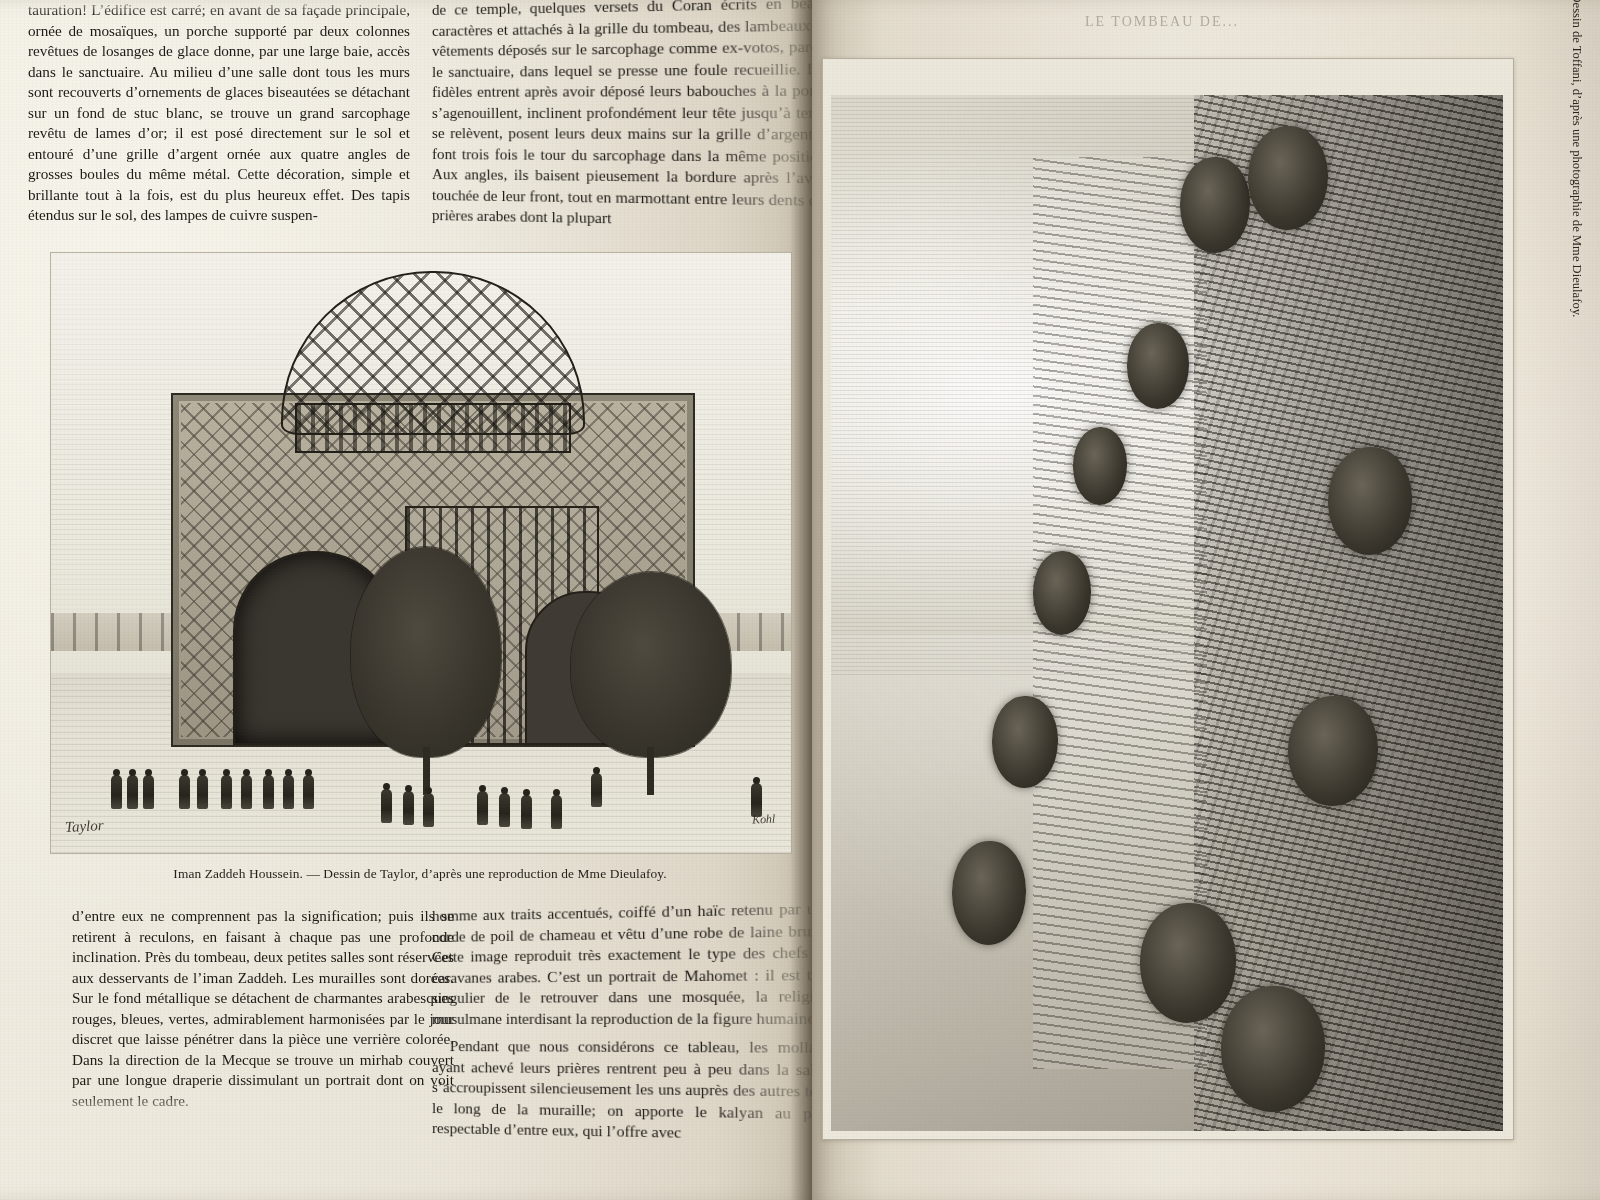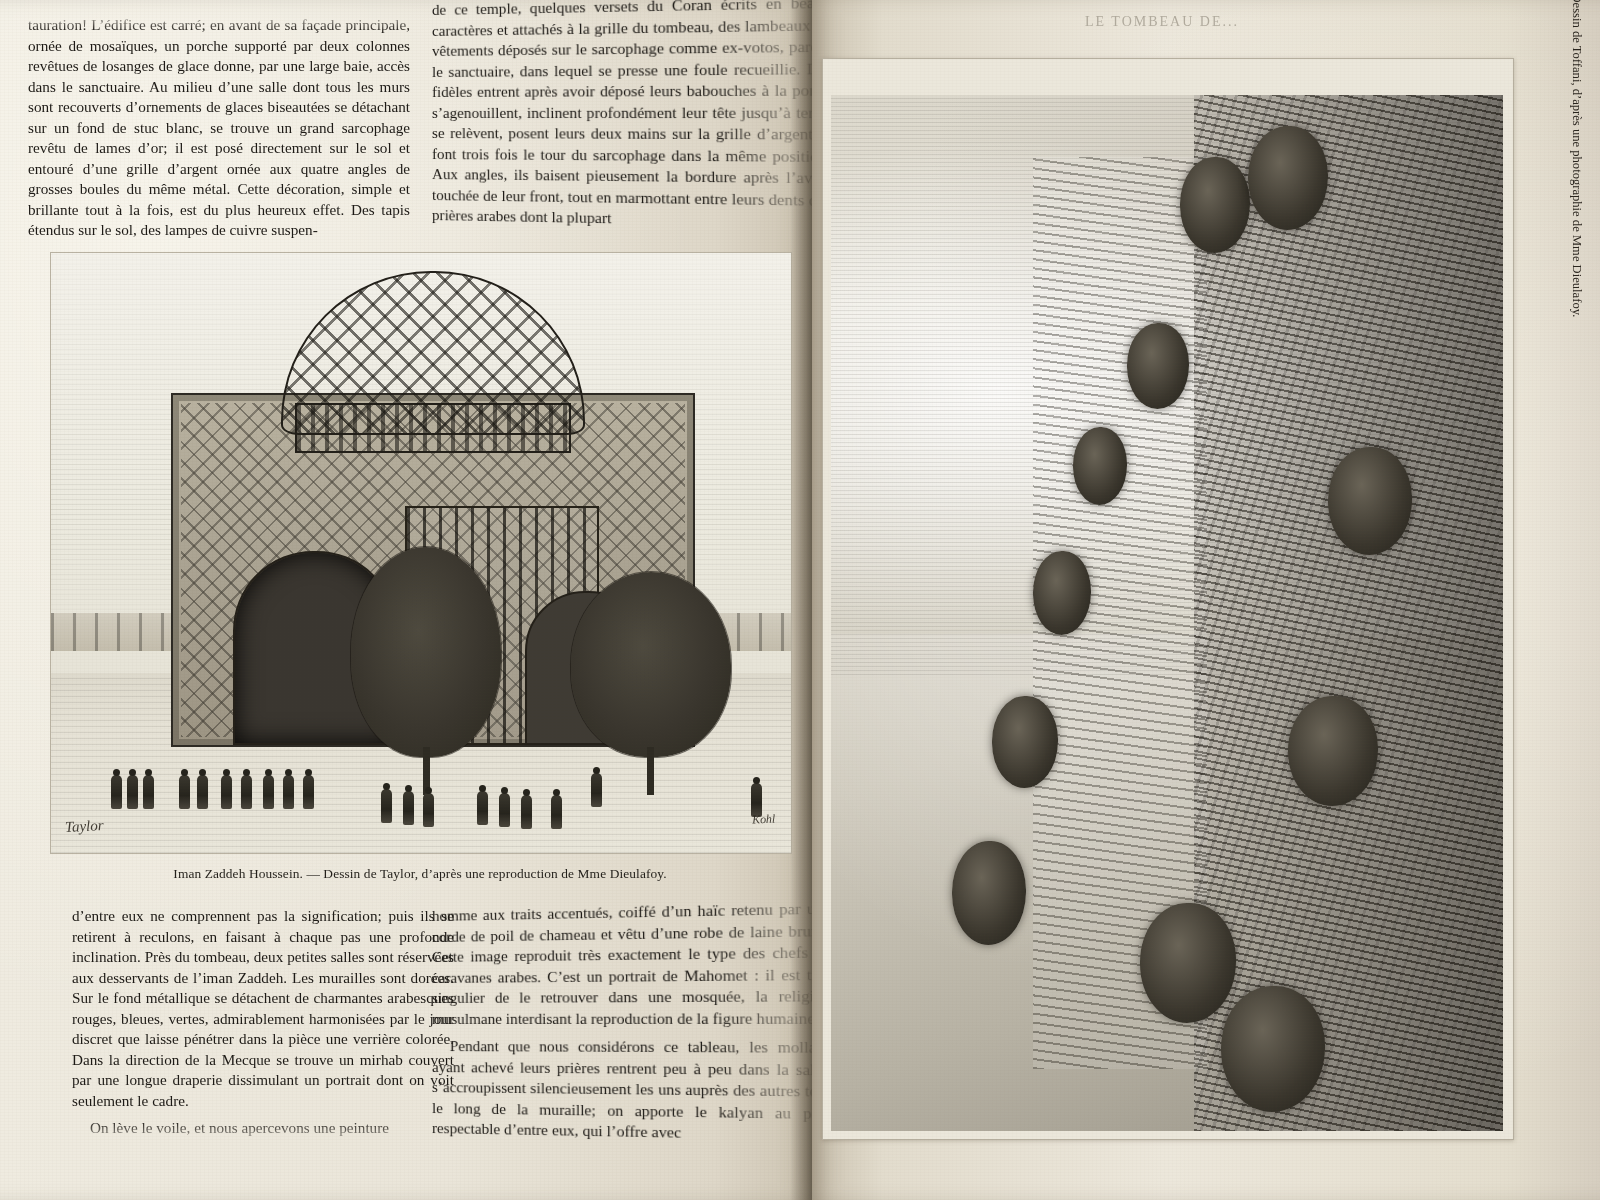--- a/index.html
+++ b/index.html
@@ -73,21 +73,21 @@
     position: absolute;
     font-size: 15.2px;
     line-height: 20.5px;
     color: #1d1a16;
     text-align: justify;
     hyphens: auto;
   }
   .col-a { left: 6px;  width: 382px; }
   .col-b { left: 410px; width: 378px; }
 
-  .top-a { top: 15px; }
+  .top-a { top: 0px; }
   .top-b { top: 0px; }
   .bot-a { top: 906px; margin-left: 44px; }
   .bot-b { top: 906px; }
 
   .col p { margin: 0 0 7px 0; text-indent: 18px; }
   .col p.noind { text-indent: 0; }
 
   
   .fade-top {
     -webkit-mask-image: linear-gradient(180deg, rgba(0,0,0,0.25) 0px, rgba(0,0,0,1) 16px);
@@ -392,21 +392,20 @@
         <div class="figure" style="left:700px; bottom:36px;"></div>
 
         <div class="sig sig-left">Taylor</div>
         <div class="sig sig-right">Kohl</div>
       </div>
 
       <div class="fig-caption">Iman Zaddeh Houssein. — Dessin de Taylor, d’après une reproduction de Mme Dieulafoy.</div>
 
       <div class="col col-a bot-a fade-bottom">
         <p class="noind">d’entre eux ne comprennent pas la signification; puis ils se retirent à reculons, en faisant à chaque pas une profonde inclination. Près du tombeau, deux petites salles sont réservées aux desservants de l’iman Zaddeh. Les murailles sont dorées. Sur le fond métallique se détachent de charmantes arabesques rouges, bleues, vertes, admirablement harmonisées par le jour discret que laisse pénétrer dans la pièce une verrière colorée. Dans la direction de la Mecque se trouve un mirhab couvert par une longue draperie dissimulant un portrait dont on voit seulement le cadre.</p>
-        <p>On lève le voile, et nous apercevons une peinture</p>
       </div>
 
       <div class="col col-b bot-b fade-bottom fade-right curl">
         <p class="noind">homme aux traits accentués, coiffé d’un haïc retenu par une corde de poil de chameau et vêtu d’une robe de laine brune. Cette image reproduit très exactement le type des chefs de caravanes arabes. C’est un portrait de Mahomet : il est très singulier de le retrouver dans une mosquée, la religion musulmane interdisant la reproduction de la figure humaine.</p>
         <p>Pendant que nous considérons ce tableau, les mollahs ayant achevé leurs prières rentrent peu à peu dans la salle, s’accroupissent silencieusement les uns auprès des autres tout le long de la muraille; on apporte le kalyan au plus respectable d’entre eux, qui l’offre avec</p>
       </div>
 
     </div>
     <div class="grain"></div>
   </div>

